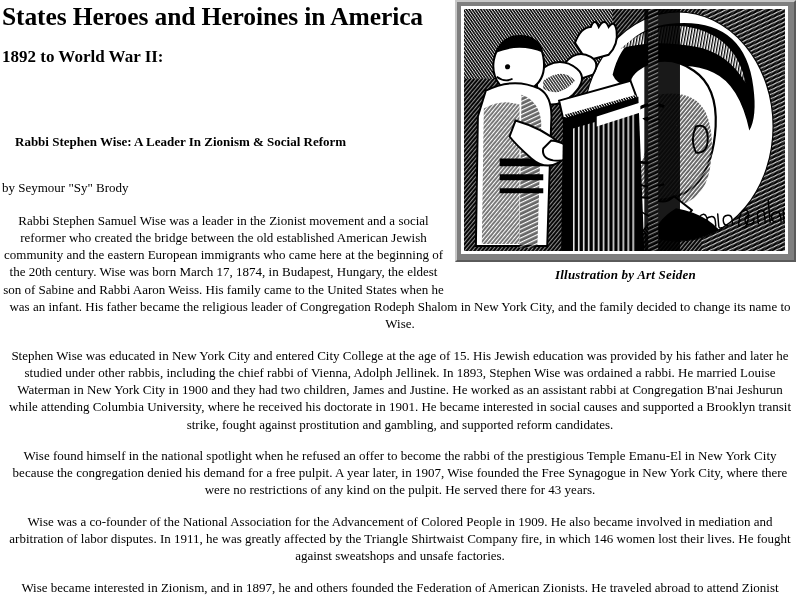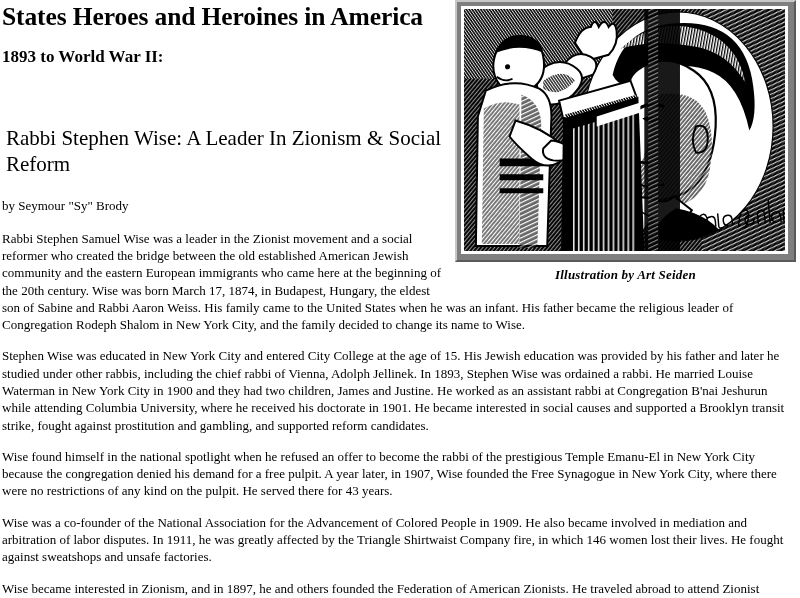--- a/index.html
+++ b/index.html
@@ -85,41 +85,41 @@
     letter-spacing: -0.1px;
   }
   h2.site-sub {
     font-size: 17px;
     font-weight: bold;
     margin: 0;
     padding: 16px 0 0 2px;
     line-height: 1.2;
   }
   h2.article-title {
-    font-size: 21px;
-    font-weight: normal;
-    margin: 4px;
+    font-size: 13px;
+    font-weight: bold;
+    margin: 13px;
     padding: 53px 0 0 2px;
     line-height: 1.25;
     max-width: 440px;
   }
   p.byline {
     font-size: 13px;
     margin: 0;
     padding: 17px 0 0 2px;
     line-height: 1.2;
   }
 
   
   p.body-text {
     font-size: 13px;
     line-height: 1.33;
     margin: 0;
     padding: 14px 2px 0 2px;
-    text-align: left;
+    text-align: center;
   }
   p.body-text.first {
     padding-top: 16px;
   }
 </style>
 </head>
 <body>
 
 <div class="page">
 
@@ -229,21 +229,21 @@
             <path d="M0 14 q5 -14 10 -13 q4 1 3 13 M1 9 l10 0 M16 14 q-4 0 -4 -5 q0 -5 5 -5 q4 0 4 5 l0 5 M24 2 l0 12 q0 3 3 2 M33 14 q-4 0 -4 -5 q0 -5 5 -5 q4 0 4 5 l0 5" stroke="#000" stroke-width="1.5" fill="none" stroke-linecap="round"></path>
             <path d="M44 16 q2 -16 8 -16 q4 0 2 10 q-2 8 -6 8 M56 6 q-5 0 -5 5 q0 4 4 4 q5 0 5 -5 M64 15 l0 -9 q0 -4 4 -4 q3 0 3 4 l0 9 M76 15 l0 -22 M82 15 q-4 0 -4 -5 q0 -5 5 -5 q4 0 4 5 l0 5 M90 15 l0 -9 q0 -4 4 -4" stroke="#000" stroke-width="1.5" fill="none" stroke-linecap="round"></path>
           </g>
         </svg>
       </div>
     </div>
     <div class="illus-caption">Illustration by Art Seiden</div>
   </div>
 
   <h1 class="site-title">States Heroes and Heroines in America</h1>
-  <h2 class="site-sub">1893 to World War II:</h2>
+  <h2 class="site-sub">1892 to World War II:</h2>
   <h2 class="article-title">Rabbi Stephen Wise: A Leader In Zionism &amp; Social Reform</h2>
   <p class="byline">by Seymour "Sy" Brody</p>
 
   <p class="body-text first">Rabbi Stephen Samuel Wise was a leader in the Zionist movement and a social reformer who created the bridge between the old established American Jewish community and the eastern European immigrants who came here at the beginning of the 20th century. Wise was born March 17, 1874, in Budapest, Hungary, the eldest son of Sabine and Rabbi Aaron Weiss. His family came to the United States when he was an infant. His father became the religious leader of Congregation Rodeph Shalom in New York City, and the family decided to change its name to Wise.</p>
   <p class="body-text">Stephen Wise was educated in New York City and entered City College at the age of 15. His Jewish education was provided by his father and later he studied under other rabbis, including the chief rabbi of Vienna, Adolph Jellinek. In 1893, Stephen Wise was ordained a rabbi. He married Louise Waterman in New York City in 1900 and they had two children, James and Justine. He worked as an assistant rabbi at Congregation B'nai Jeshurun while attending Columbia University, where he received his doctorate in 1901. He became interested in social causes and supported a Brooklyn transit strike, fought against prostitution and gambling, and supported reform candidates.</p>
   <p class="body-text">Wise found himself in the national spotlight when he refused an offer to become the rabbi of the prestigious Temple Emanu-El in New York City because the congregation denied his demand for a free pulpit. A year later, in 1907, Wise founded the Free Synagogue in New York City, where there were no restrictions of any kind on the pulpit. He served there for 43 years.</p>
   <p class="body-text">Wise was a co-founder of the National Association for the Advancement of Colored People in 1909. He also became involved in mediation and arbitration of labor disputes. In 1911, he was greatly affected by the Triangle Shirtwaist Company fire, in which 146 women lost their lives. He fought against sweatshops and unsafe factories.</p>
   <p class="body-text">Wise became interested in Zionism, and in 1897, he and others founded the Federation of American Zionists. He traveled abroad to attend Zionist conferences and pledged to Theodor Herzl that he would devote his life to Zionism. In 1918, Wise was elected president of the newly formed Zionist Organization of America. In 1925, he was chosen to become president of the American Jewish Congress, a position that he held until his death in 1949.</p>
 
 </div>

